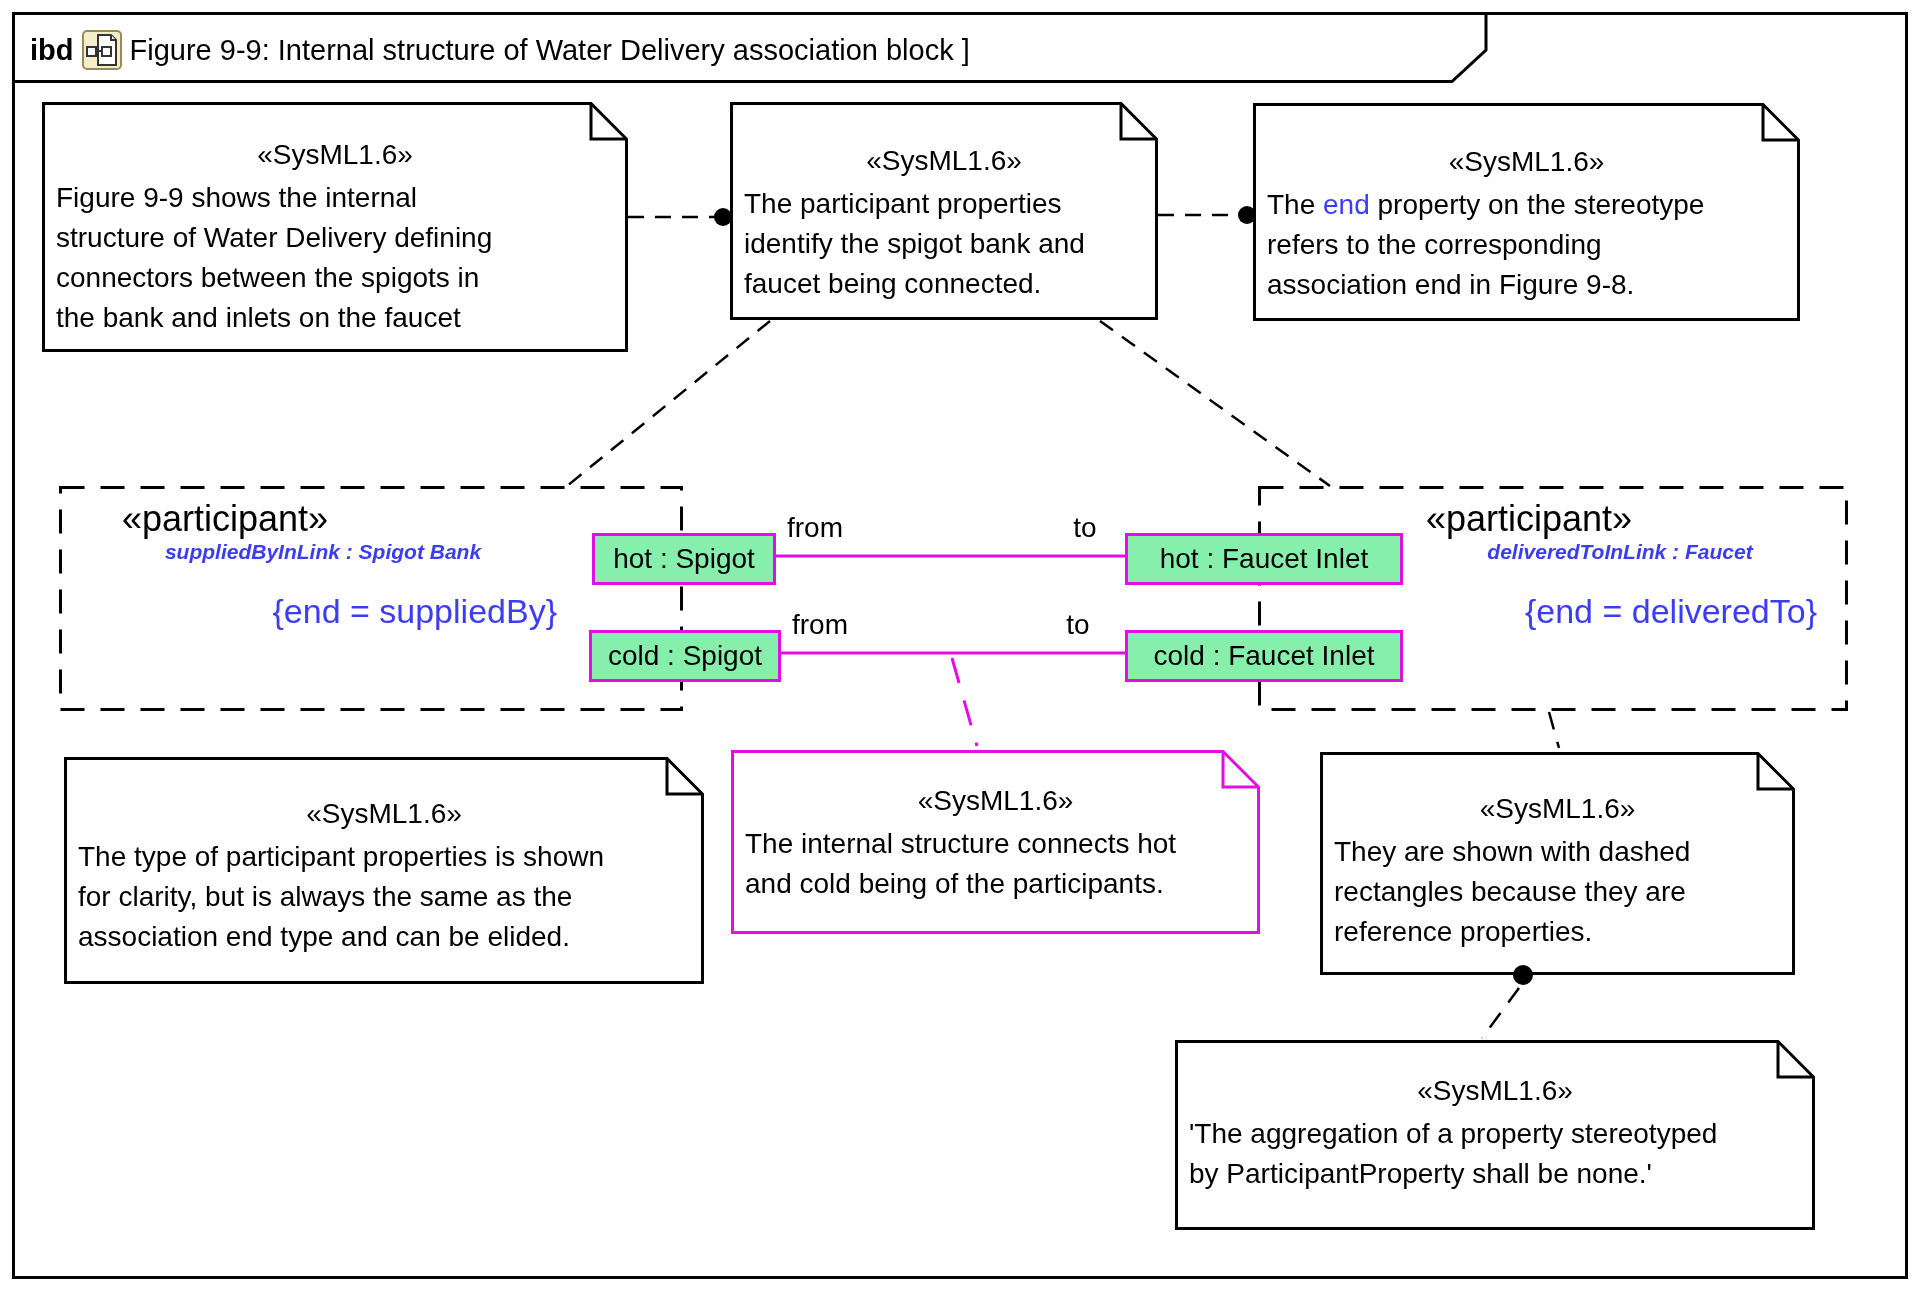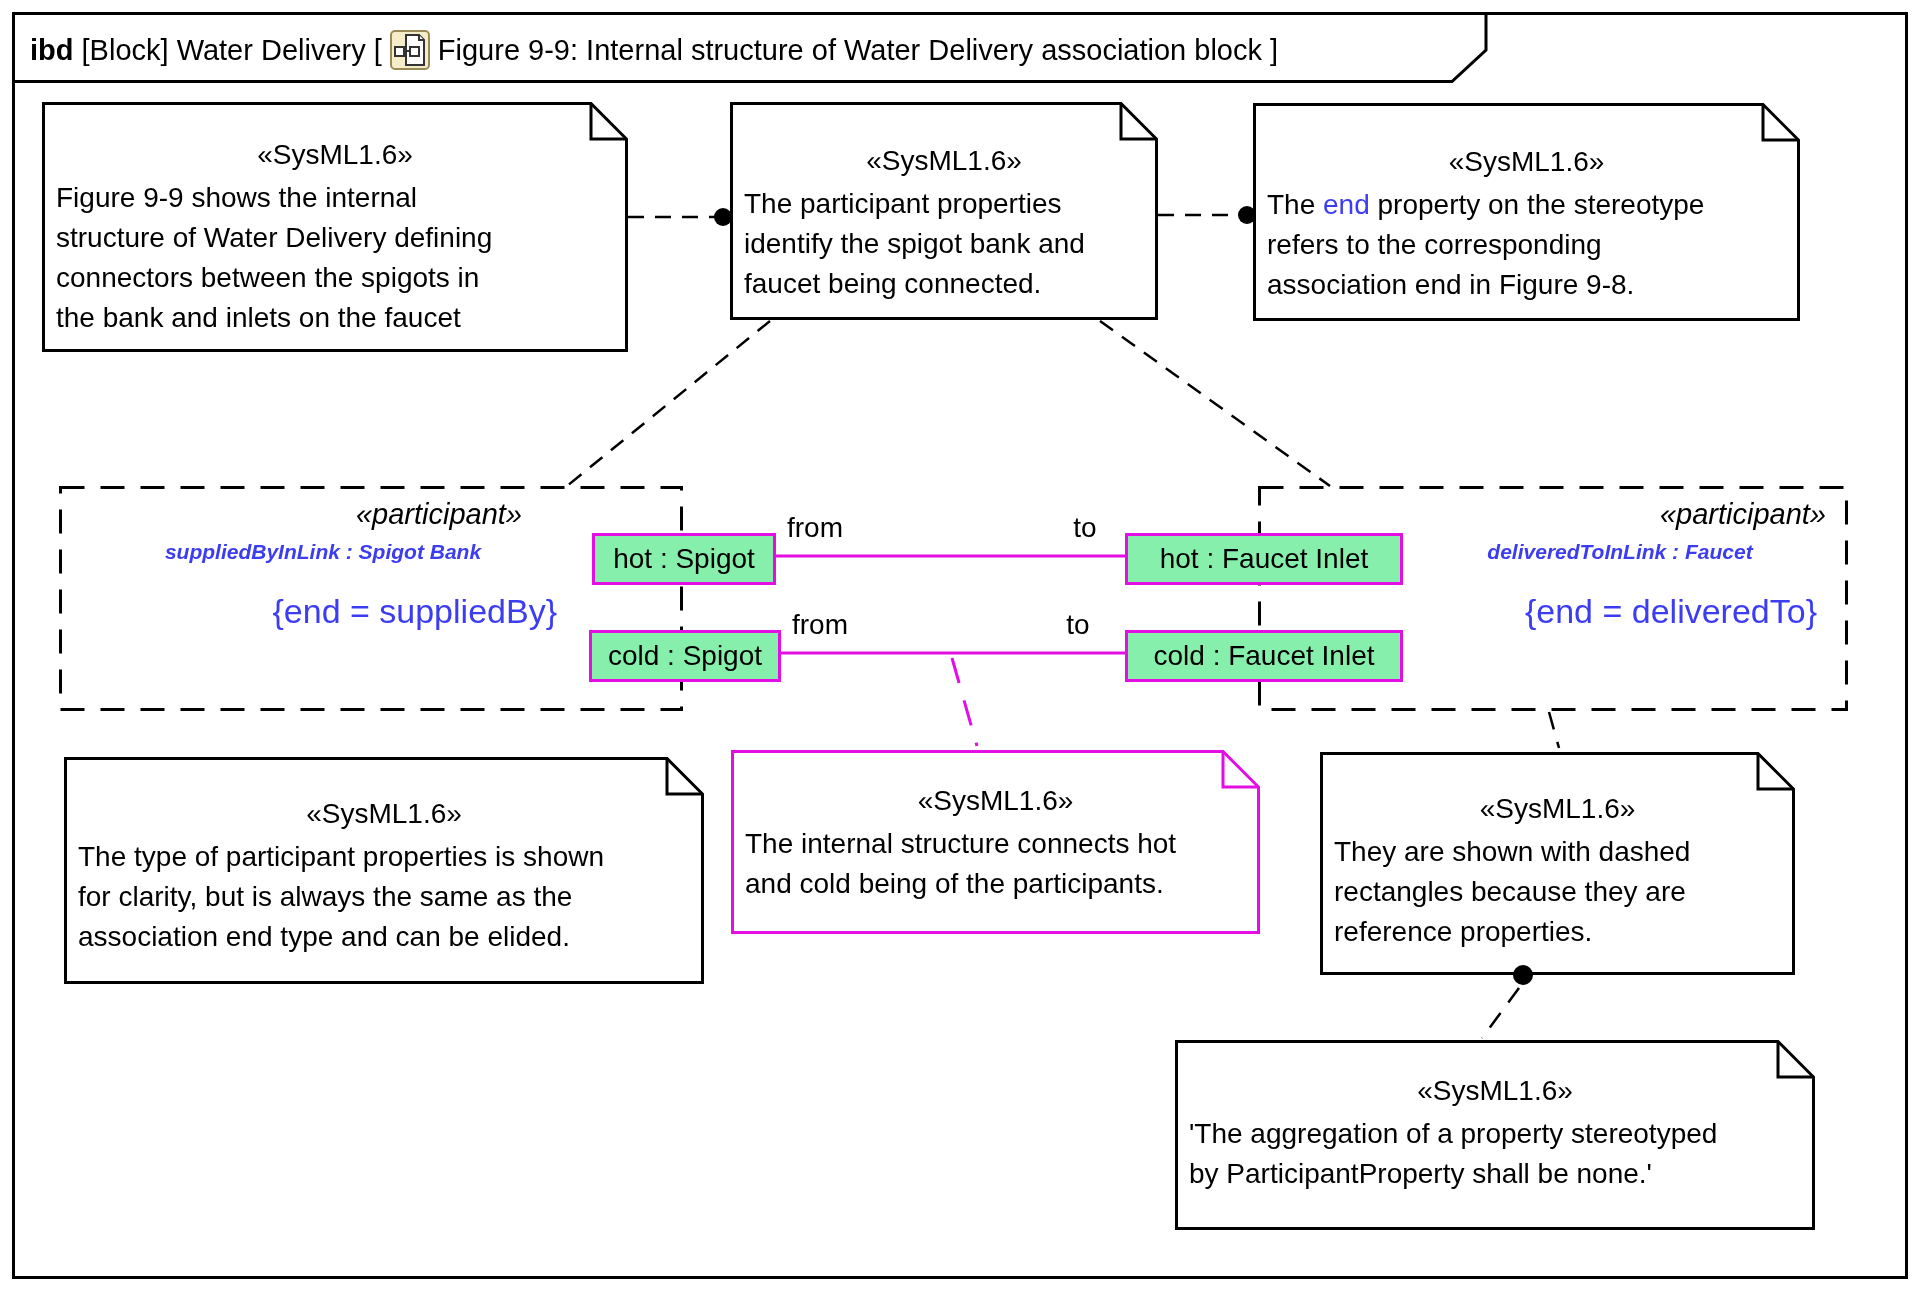--- a/index.html
+++ b/index.html
@@ -13,21 +13,21 @@
   .note{position:absolute;z-index:2;}
   .note .outline{position:absolute;left:0;top:0;}
   .note .outline polygon{fill:#ffffff;stroke:#000;stroke-width:3;}
   .note .outline polyline{fill:none;stroke:#000;stroke-width:3;}
   .note.magenta .outline polygon{stroke:var(--magenta);}
   .note.magenta .outline polyline{stroke:var(--magenta);}
   .note .stereo{position:relative;text-align:center;font-size:28px;line-height:30px;}
   .note .body{position:relative;margin-top:8px;padding:0 4px 0 14px;font-size:28px;line-height:40px;white-space:pre-line;}
   .blue{color:var(--blue);}
   
-  .p-label{position:absolute;z-index:2;font-size:29px;text-align:right;font-style:italic;}
+  .p-label{position:absolute;z-index:2;font-size:36px;text-align:left;}
   .p-name{position:absolute;z-index:2;font-size:21px;font-weight:bold;color:var(--blue);text-align:center;font-style:italic;}
   .p-constraint{position:absolute;z-index:2;font-size:34px;color:var(--blue);text-align:right;}
   
   .port{position:absolute;z-index:3;background:#86efac;border:3px solid var(--magenta);
         display:flex;align-items:center;justify-content:center;font-size:28px;}
   .flow-label{position:absolute;z-index:3;font-size:28px;text-align:center;}
   
   .dot{position:absolute;z-index:5;background:#000;border-radius:50%;}
   
   #title-bar{position:absolute;left:30px;top:30px;z-index:4;font-size:29px;display:flex;align-items:center;}
@@ -56,21 +56,20 @@
     <line x1="1549" y1="712" x2="1559" y2="748" stroke="#000" stroke-width="2.5" stroke-dasharray="18 13"></line>
     <line x1="1519" y1="988" x2="1482" y2="1038" stroke="#000" stroke-width="2.5" stroke-dasharray="18 13"></line>
 
     <line x1="770" y1="556" x2="1125" y2="556" stroke="var(--magenta)" stroke-width="3"></line>
     <line x1="775" y1="653" x2="1125" y2="653" stroke="var(--magenta)" stroke-width="3"></line>
     <line x1="952" y1="658" x2="977" y2="746" stroke="var(--magenta)" stroke-width="3" stroke-dasharray="26 18"></line>
   </svg>
 
   <div id="title-bar">
     <span id="title-keyword">ibd</span>
-    <span> [Block] Water Delivery [</span>
     <svg id="title-icon" width="40" height="40">
       <rect x="1" y="1" width="38" height="38" rx="4" fill="var(--icon_bg)" stroke="var(--icon_border)" stroke-width="2"></rect>
       <polygon points="16,5 29,5 34,10 34,35 16,35" fill="#fff" stroke="#333" stroke-width="2"></polygon>
       <polyline points="29,5 29,10 34,10" fill="#fff" stroke="#333" stroke-width="2"></polyline>
       <rect x="5" y="17" width="9" height="9" fill="#fff" stroke="#333" stroke-width="2"></rect>
       <rect x="20" y="17" width="9" height="9" fill="#fff" stroke="#333" stroke-width="2"></rect>
       <line x1="14" y1="21" x2="20" y2="21" stroke="#333" stroke-width="2"></line>
     </svg>
     <span>Figure 9-9: Internal structure of Water Delivery association block ]</span>
   </div>

